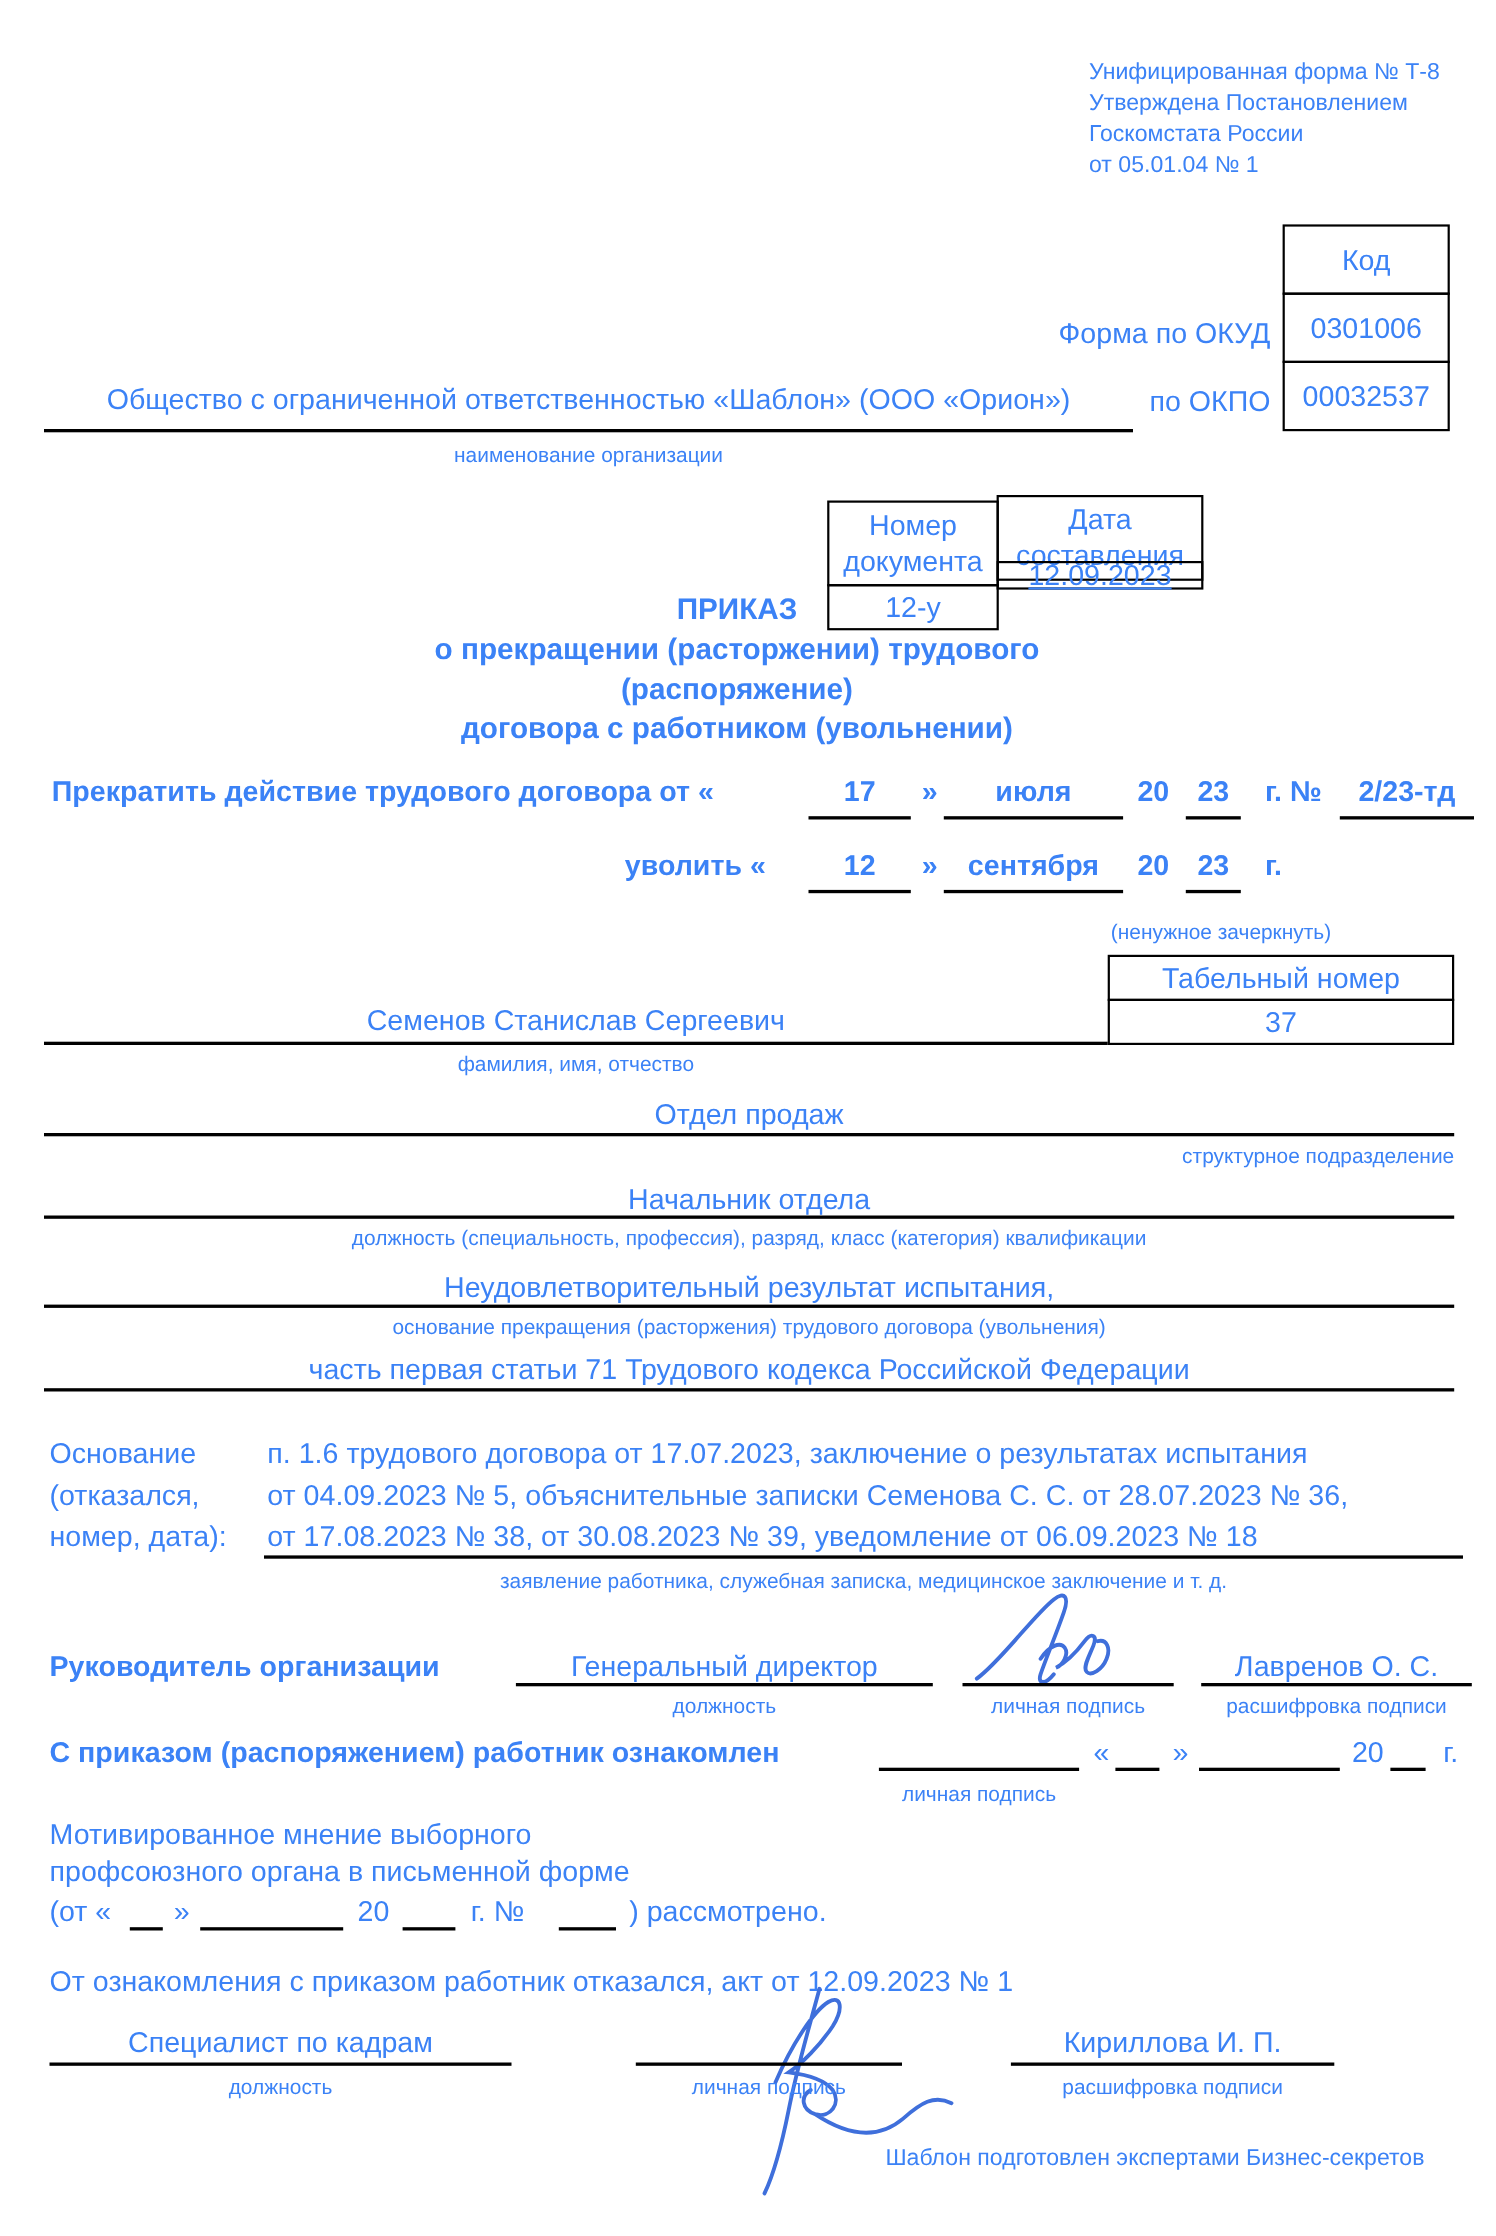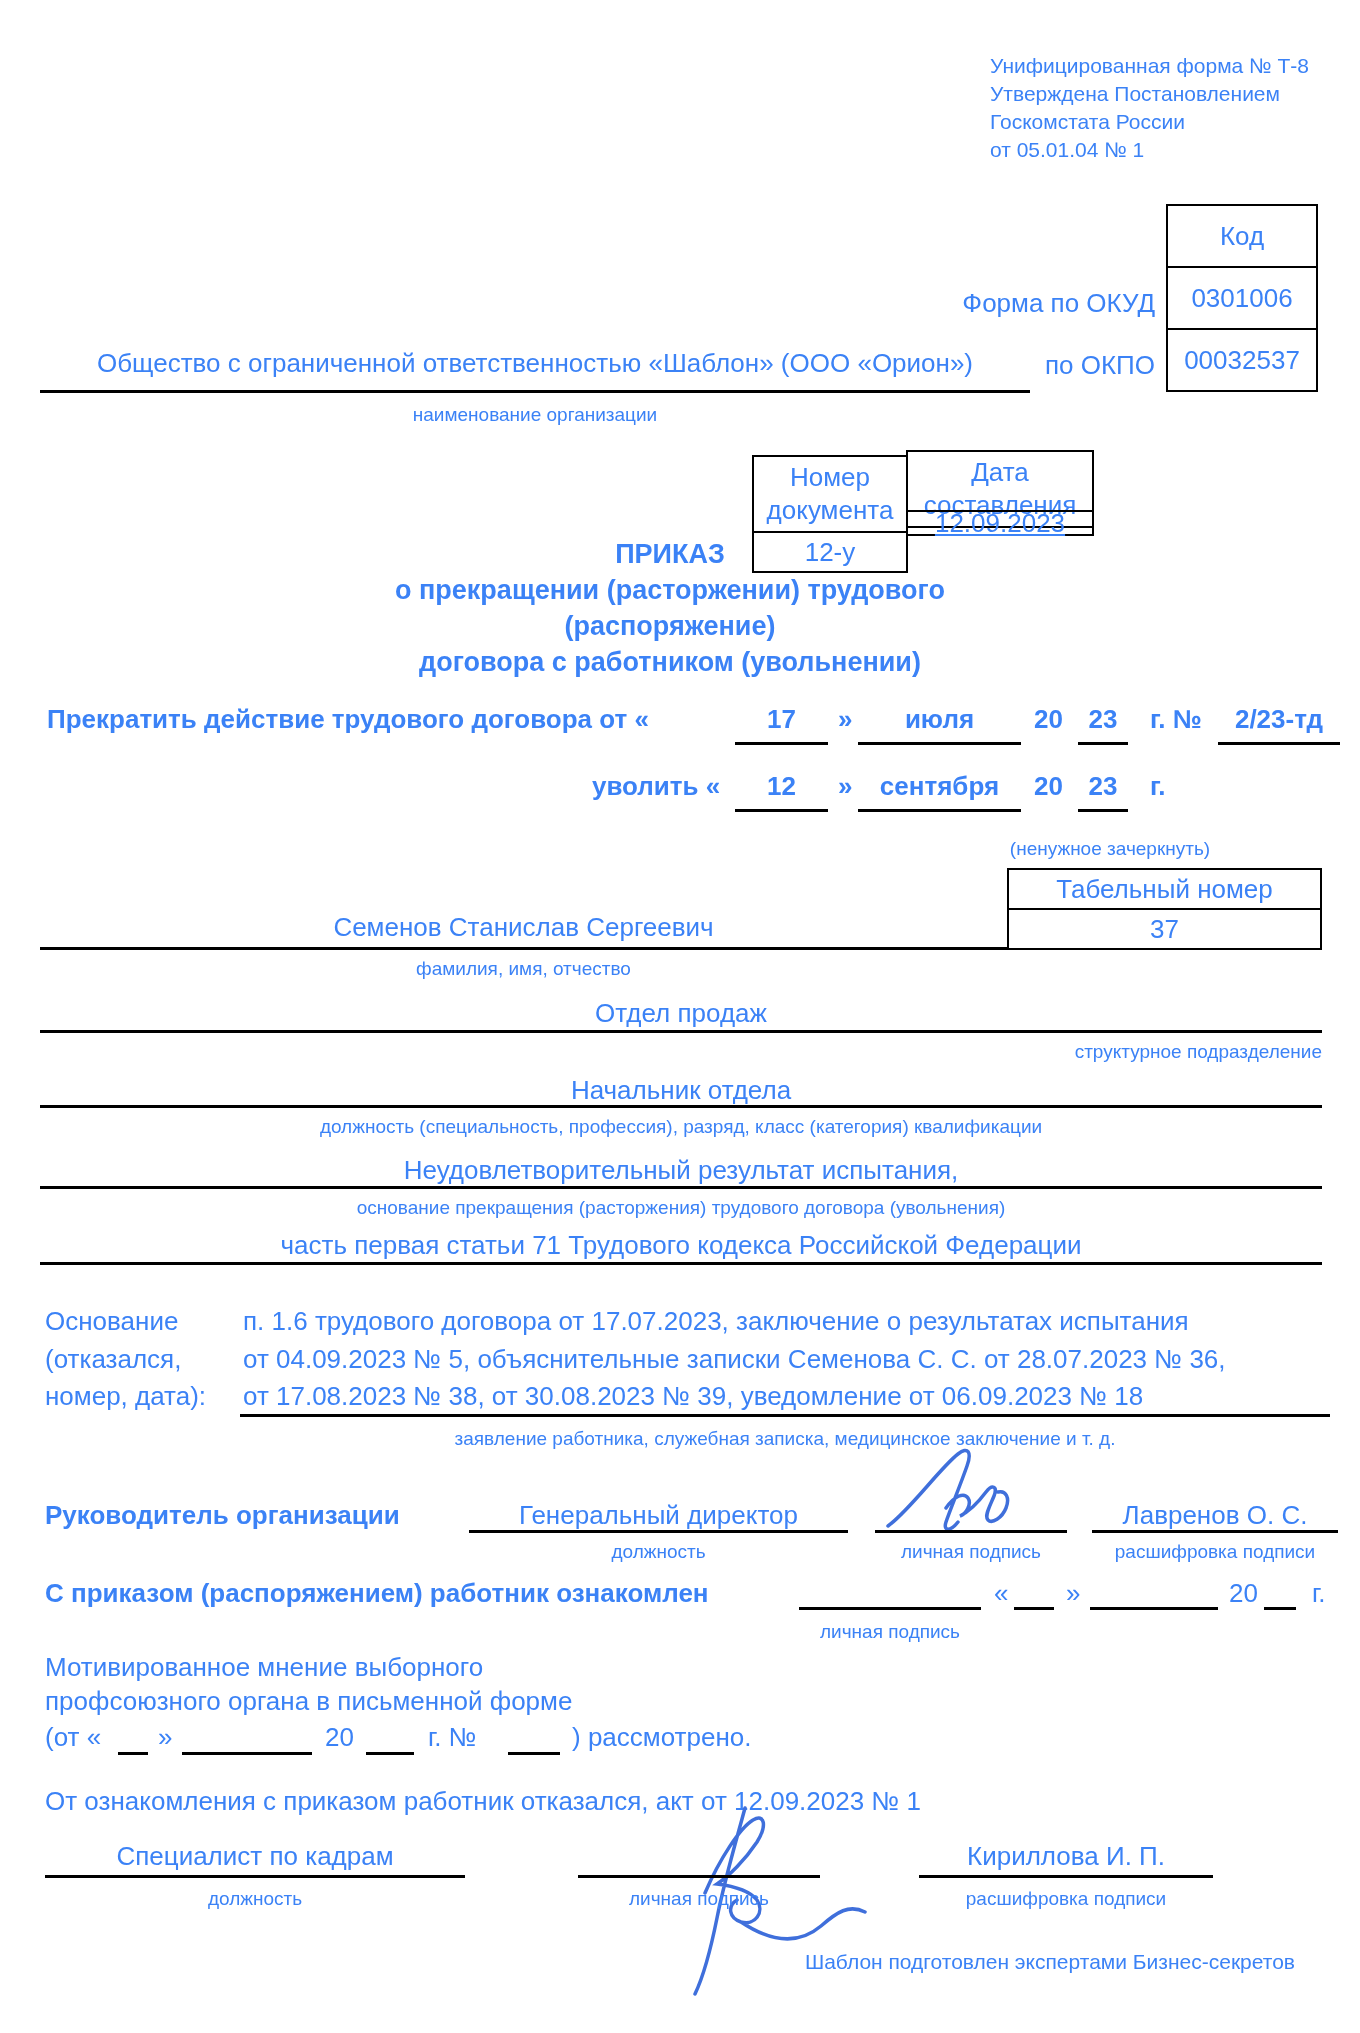--- a/index.html
+++ b/index.html
@@ -57,21 +57,21 @@
 
   <div class="t b" style="left:47px;top:704px;">Прекратить действие трудового договора от «</div>
   <div class="bv" style="left:735px;top:704px;width:93px;">17</div>
   <div class="t b" style="left:838px;top:704px;">»</div>
   <div class="bv" style="left:858px;top:704px;width:163px;">июля</div>
   <div class="t b" style="left:1034px;top:704px;">20</div>
   <div class="bv" style="left:1078px;top:704px;width:50px;">23</div>
   <div class="t b" style="left:1150px;top:704px;">г. №</div>
   <div class="bv" style="left:1218px;top:704px;width:122px;">2/23-тд</div>
 
-  <div class="t b" style="left:592px;top:771px;text-align:right;">уволить «</div>
+  <div class="t b" style="left:568px;top:771px;text-align:right;">уволить «</div>
   <div class="bv" style="left:735px;top:771px;width:93px;">12</div>
   <div class="t b" style="left:838px;top:771px;">»</div>
   <div class="bv" style="left:858px;top:771px;width:163px;">сентября</div>
   <div class="t b" style="left:1034px;top:771px;">20</div>
   <div class="bv" style="left:1078px;top:771px;width:50px;">23</div>
   <div class="t b" style="left:1150px;top:771px;">г.</div>
 
   <div class="blk c cap" style="left:985px;top:838px;width:250px;">(ненужное зачеркнуть)</div>
 
   <div class="cell" style="left:1007px;top:868px;width:315px;height:42px;">Табельный номер</div>

